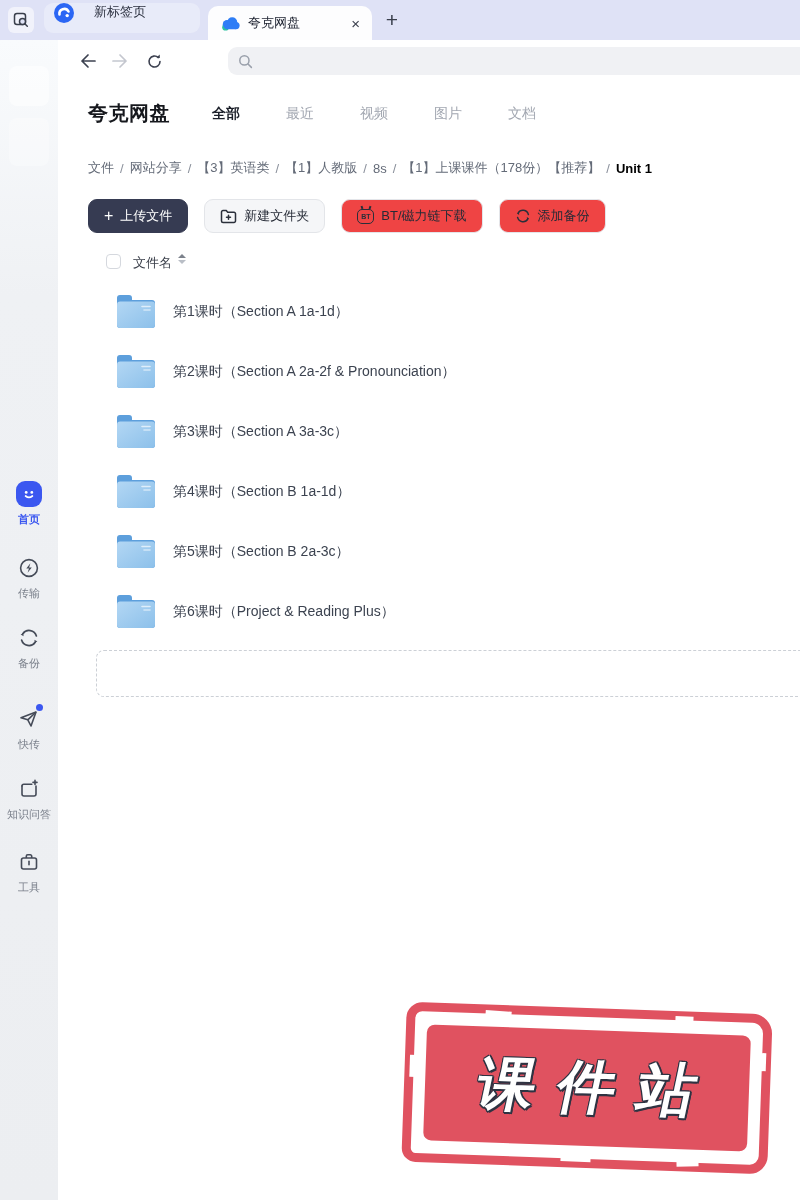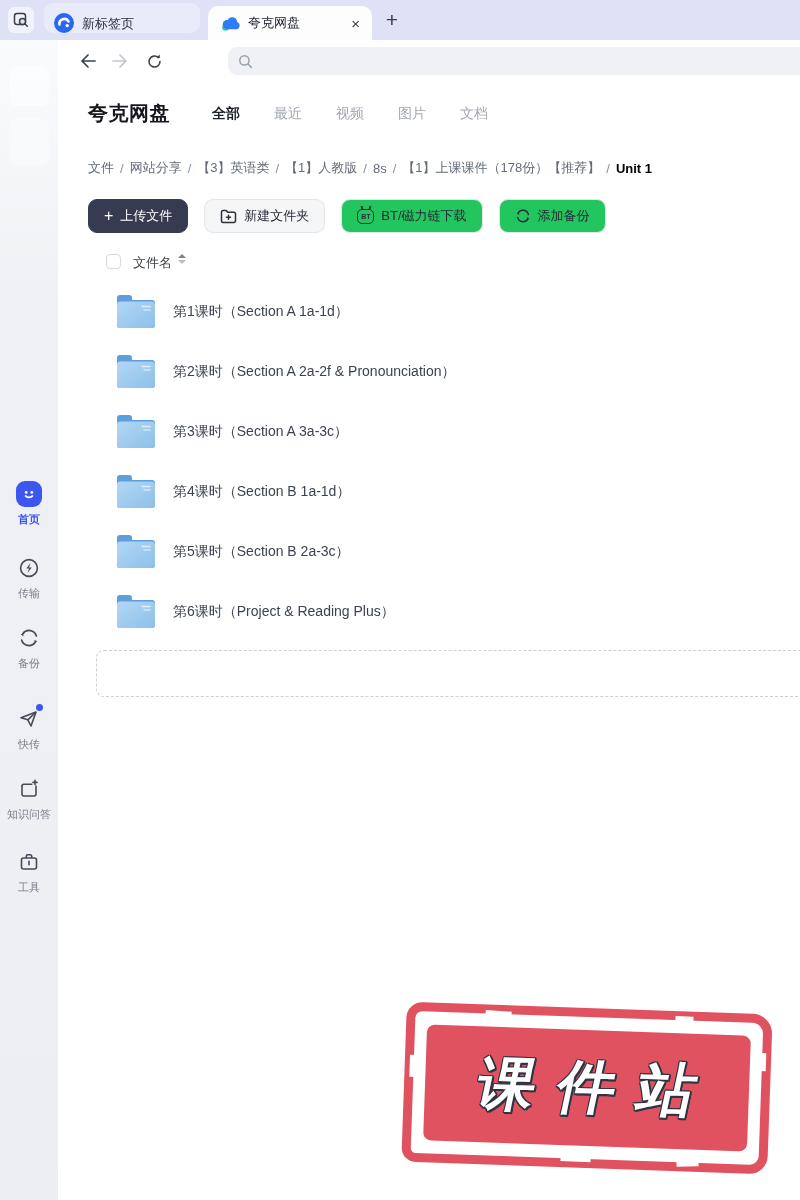--- a/index.html
+++ b/index.html
@@ -5,21 +5,21 @@
   * { margin:0; padding:0; box-sizing:border-box; }
   html,body { background:#fff; }
   body { font-family:"Liberation Sans","DejaVu Sans",sans-serif; color:#23262f; }
   .screen { position:relative; width:800px; height:1200px; background:#fff; overflow:hidden; }
 
   
   .tabbar { position:absolute; left:0; top:0; width:800px; height:40px; background:#dfe2f6; }
   .tab-search-btn { position:absolute; left:8px; top:7px; width:26px; height:26px; border-radius:6px;
     background:rgba(255,255,255,.55); display:flex; align-items:center; justify-content:center; }
   .tab-inactive { position:absolute; left:44px; top:3px; width:156px; height:30px; border-radius:9px;
-    display:flex; align-items:flex-end; gap:8px; padding:0 10px; background:rgba(255,255,255,.30); }
+    display:flex; align-items:flex-start; gap:20px; padding:0 10px; background:rgba(255,255,255,.30); }
   .quark-browser-logo { width:20px; height:20px; border-radius:50%; background:#2b66f4; position:relative; flex:0 0 auto; }
   .quark-browser-logo svg { position:absolute; left:0; top:0; }
   .tab-label { font-size:13px; color:#2c3140; white-space:nowrap; }
   .tab-active { position:absolute; left:208px; top:6px; width:164px; height:34px; background:#fdfdfe;
     border-radius:10px 10px 0 0; display:flex; align-items:center; gap:8px; padding:0 12px; }
   .tab-active .tab-label { color:#1d2230; flex:1; }
   .tab-close { font-size:15px; color:#3a3f4c; line-height:1; cursor:default; }
   .new-tab-btn { position:absolute; left:378px; top:6px; width:28px; height:28px; display:flex;
     align-items:center; justify-content:center; font-size:21px; font-weight:300; color:#3a3f4c; }
 
@@ -43,33 +43,33 @@
   .side-item.active .lbl { color:#3b57f0; }
   .side-icon { width:26px; height:26px; display:flex; align-items:center; justify-content:center; position:relative; }
   .home-badge { width:26px; height:26px; border-radius:9px; background:#3b57f0; display:flex;
     align-items:center; justify-content:center; }
   .notif-dot { position:absolute; right:-1px; top:-2px; width:7px; height:7px; border-radius:50%; background:#3b57f0; }
 
   
   .main { position:absolute; left:58px; top:82px; right:0; bottom:0; background:#fff; }
   .title-row { position:absolute; left:30px; top:18px; display:flex; align-items:center; }
   .page-title { font-size:20px; font-weight:700; color:#16181d; letter-spacing:.5px; }
-  .filter-tabs { display:flex; margin-left:42px; gap:34px; }
+  .filter-tabs { display:flex; margin-left:42px; gap:46px; }
   .filter-tab { font-size:14px; color:#a2a7b1; cursor:default; }
   .filter-tab.active { color:#1c202a; font-weight:700; }
 
   .breadcrumb { position:absolute; left:30px; top:77px; font-size:13px; color:#646b78; display:flex;
     flex-wrap:nowrap; align-items:center; white-space:nowrap; }
   .bc-item { color:#646b78; }
   .bc-sep { margin:0 6px; color:#8a909b; }
   .bc-item.current { color:#000000; font-weight:700; }
 
   .actions { position:absolute; left:30px; top:117px; display:flex; gap:16px; }
   .btn { height:34px; display:flex; align-items:center; gap:7px; border-radius:9px; font-size:13px;
-    padding:0 15px; border:1px solid #e3e5e9; background:#22c55e; color:#262b36; }
+    padding:0 15px; border:1px solid #e3e5e9; background:#ef4444; color:#262b36; }
   .btn-primary { background:#363b52; border-color:#363b52; color:#fff; font-weight:500; }
   .btn-primary .plus { font-size:16px; font-weight:400; line-height:1; }
   .btn-newfolder { background:#f5f6f8; }
   .bt-glyph { width:17px; height:15px; border:1.5px solid #2a2f3a; border-radius:5px; font-size:7px;
     font-weight:700; display:flex; align-items:center; justify-content:center; color:#2a2f3a; position:relative; }
   .bt-glyph:before, .bt-glyph:after { content:""; position:absolute; top:-4px; width:1.5px; height:3px; background:#2a2f3a; }
   .bt-glyph:before { left:3px; transform:rotate(-20deg); }
   .bt-glyph:after { right:3px; transform:rotate(20deg); }
 
   .table-header { position:absolute; left:48px; top:172px; display:flex; align-items:flex-start; }

